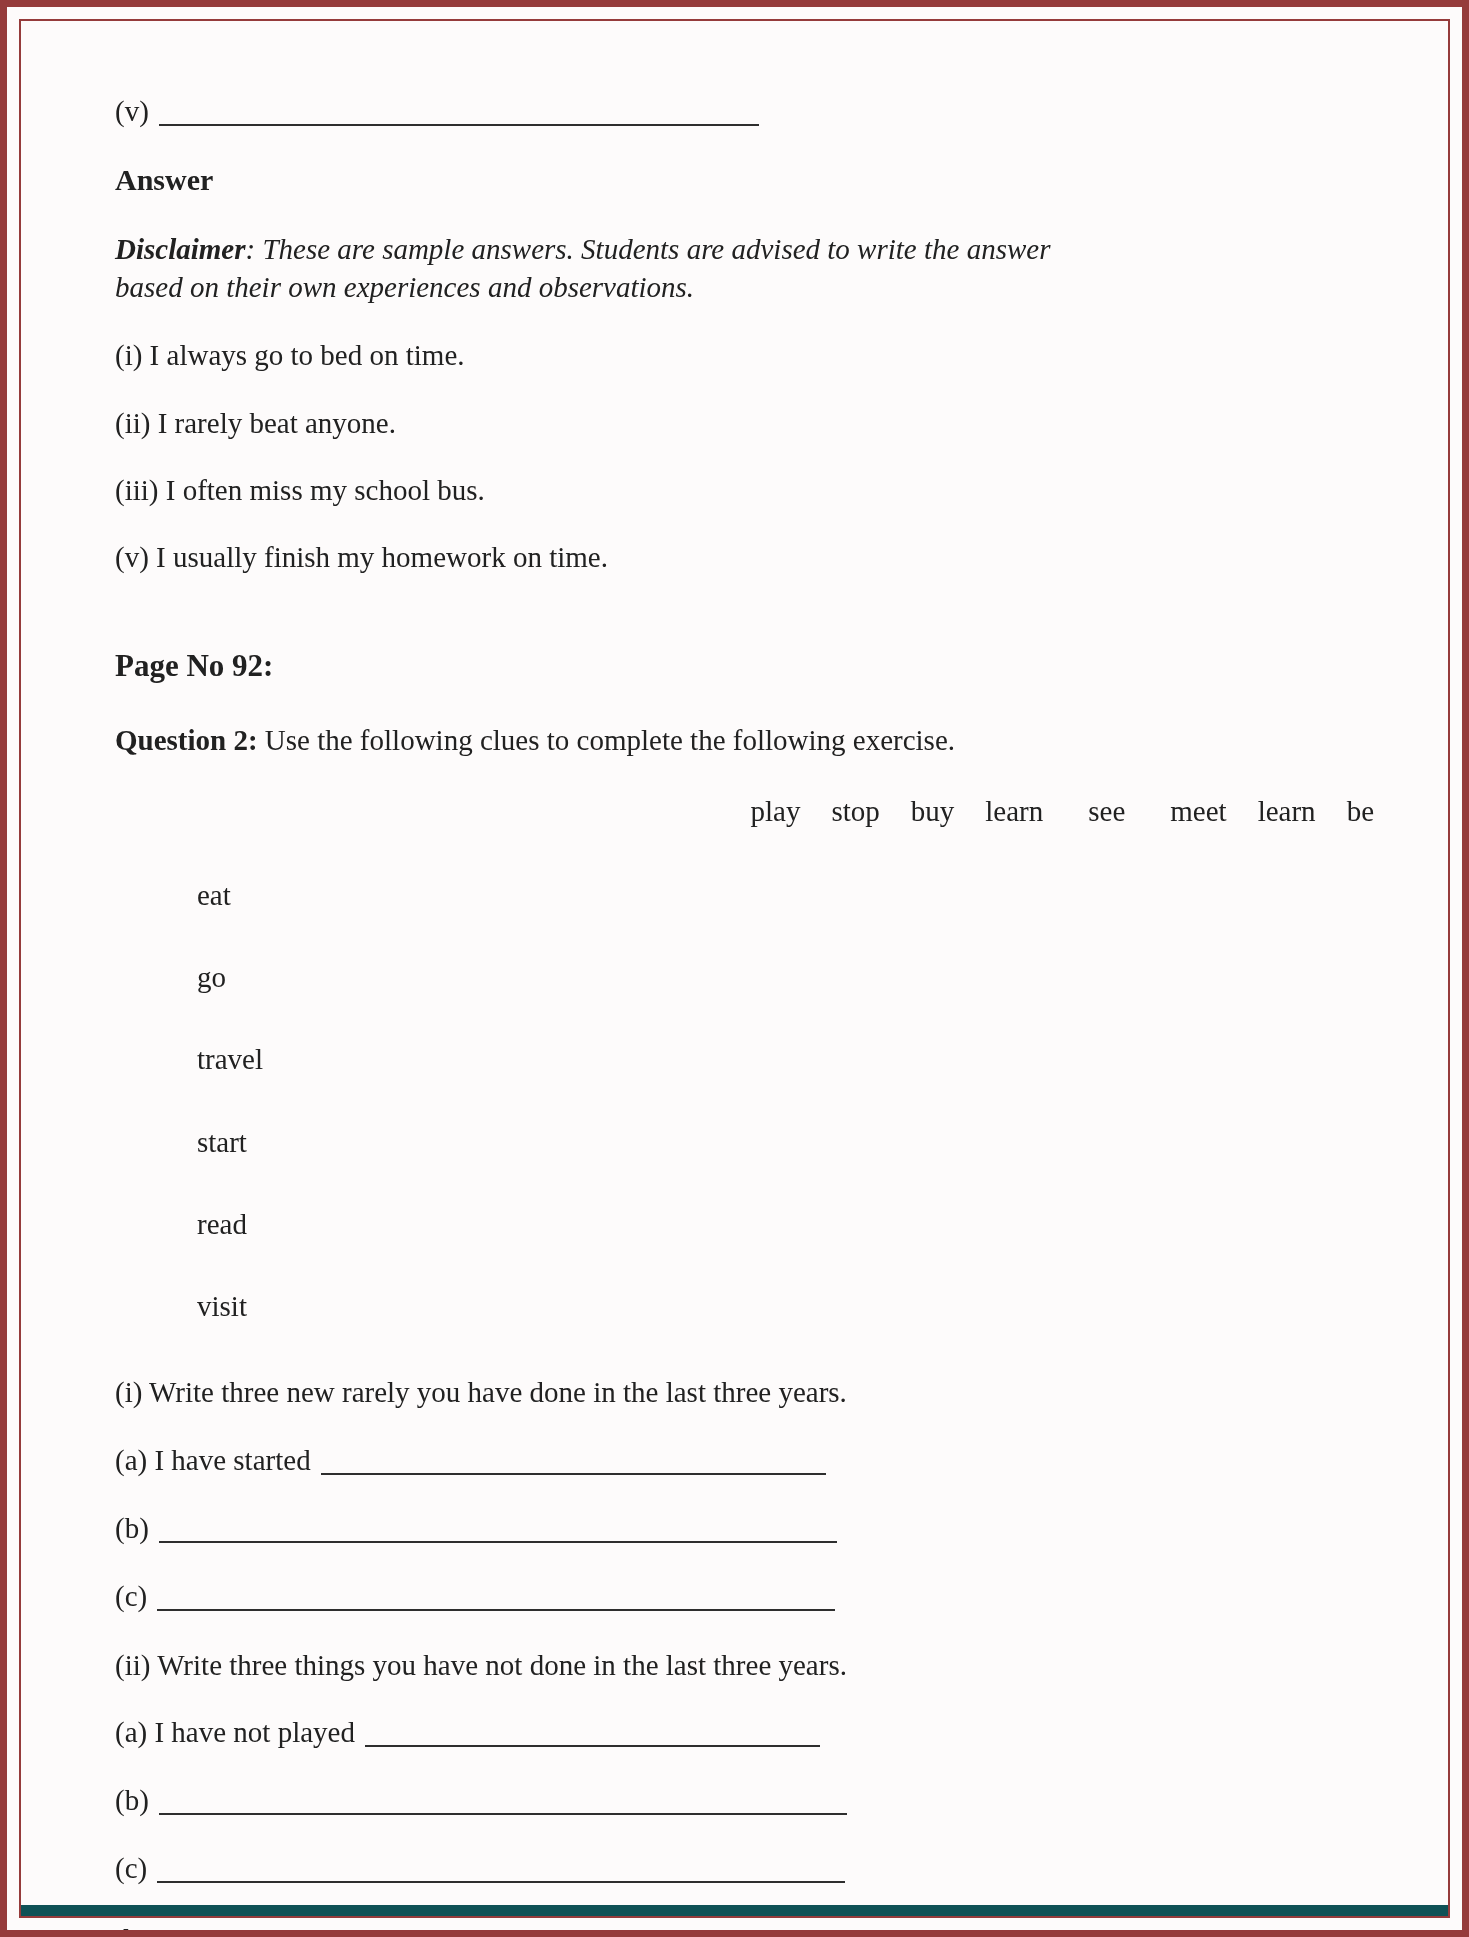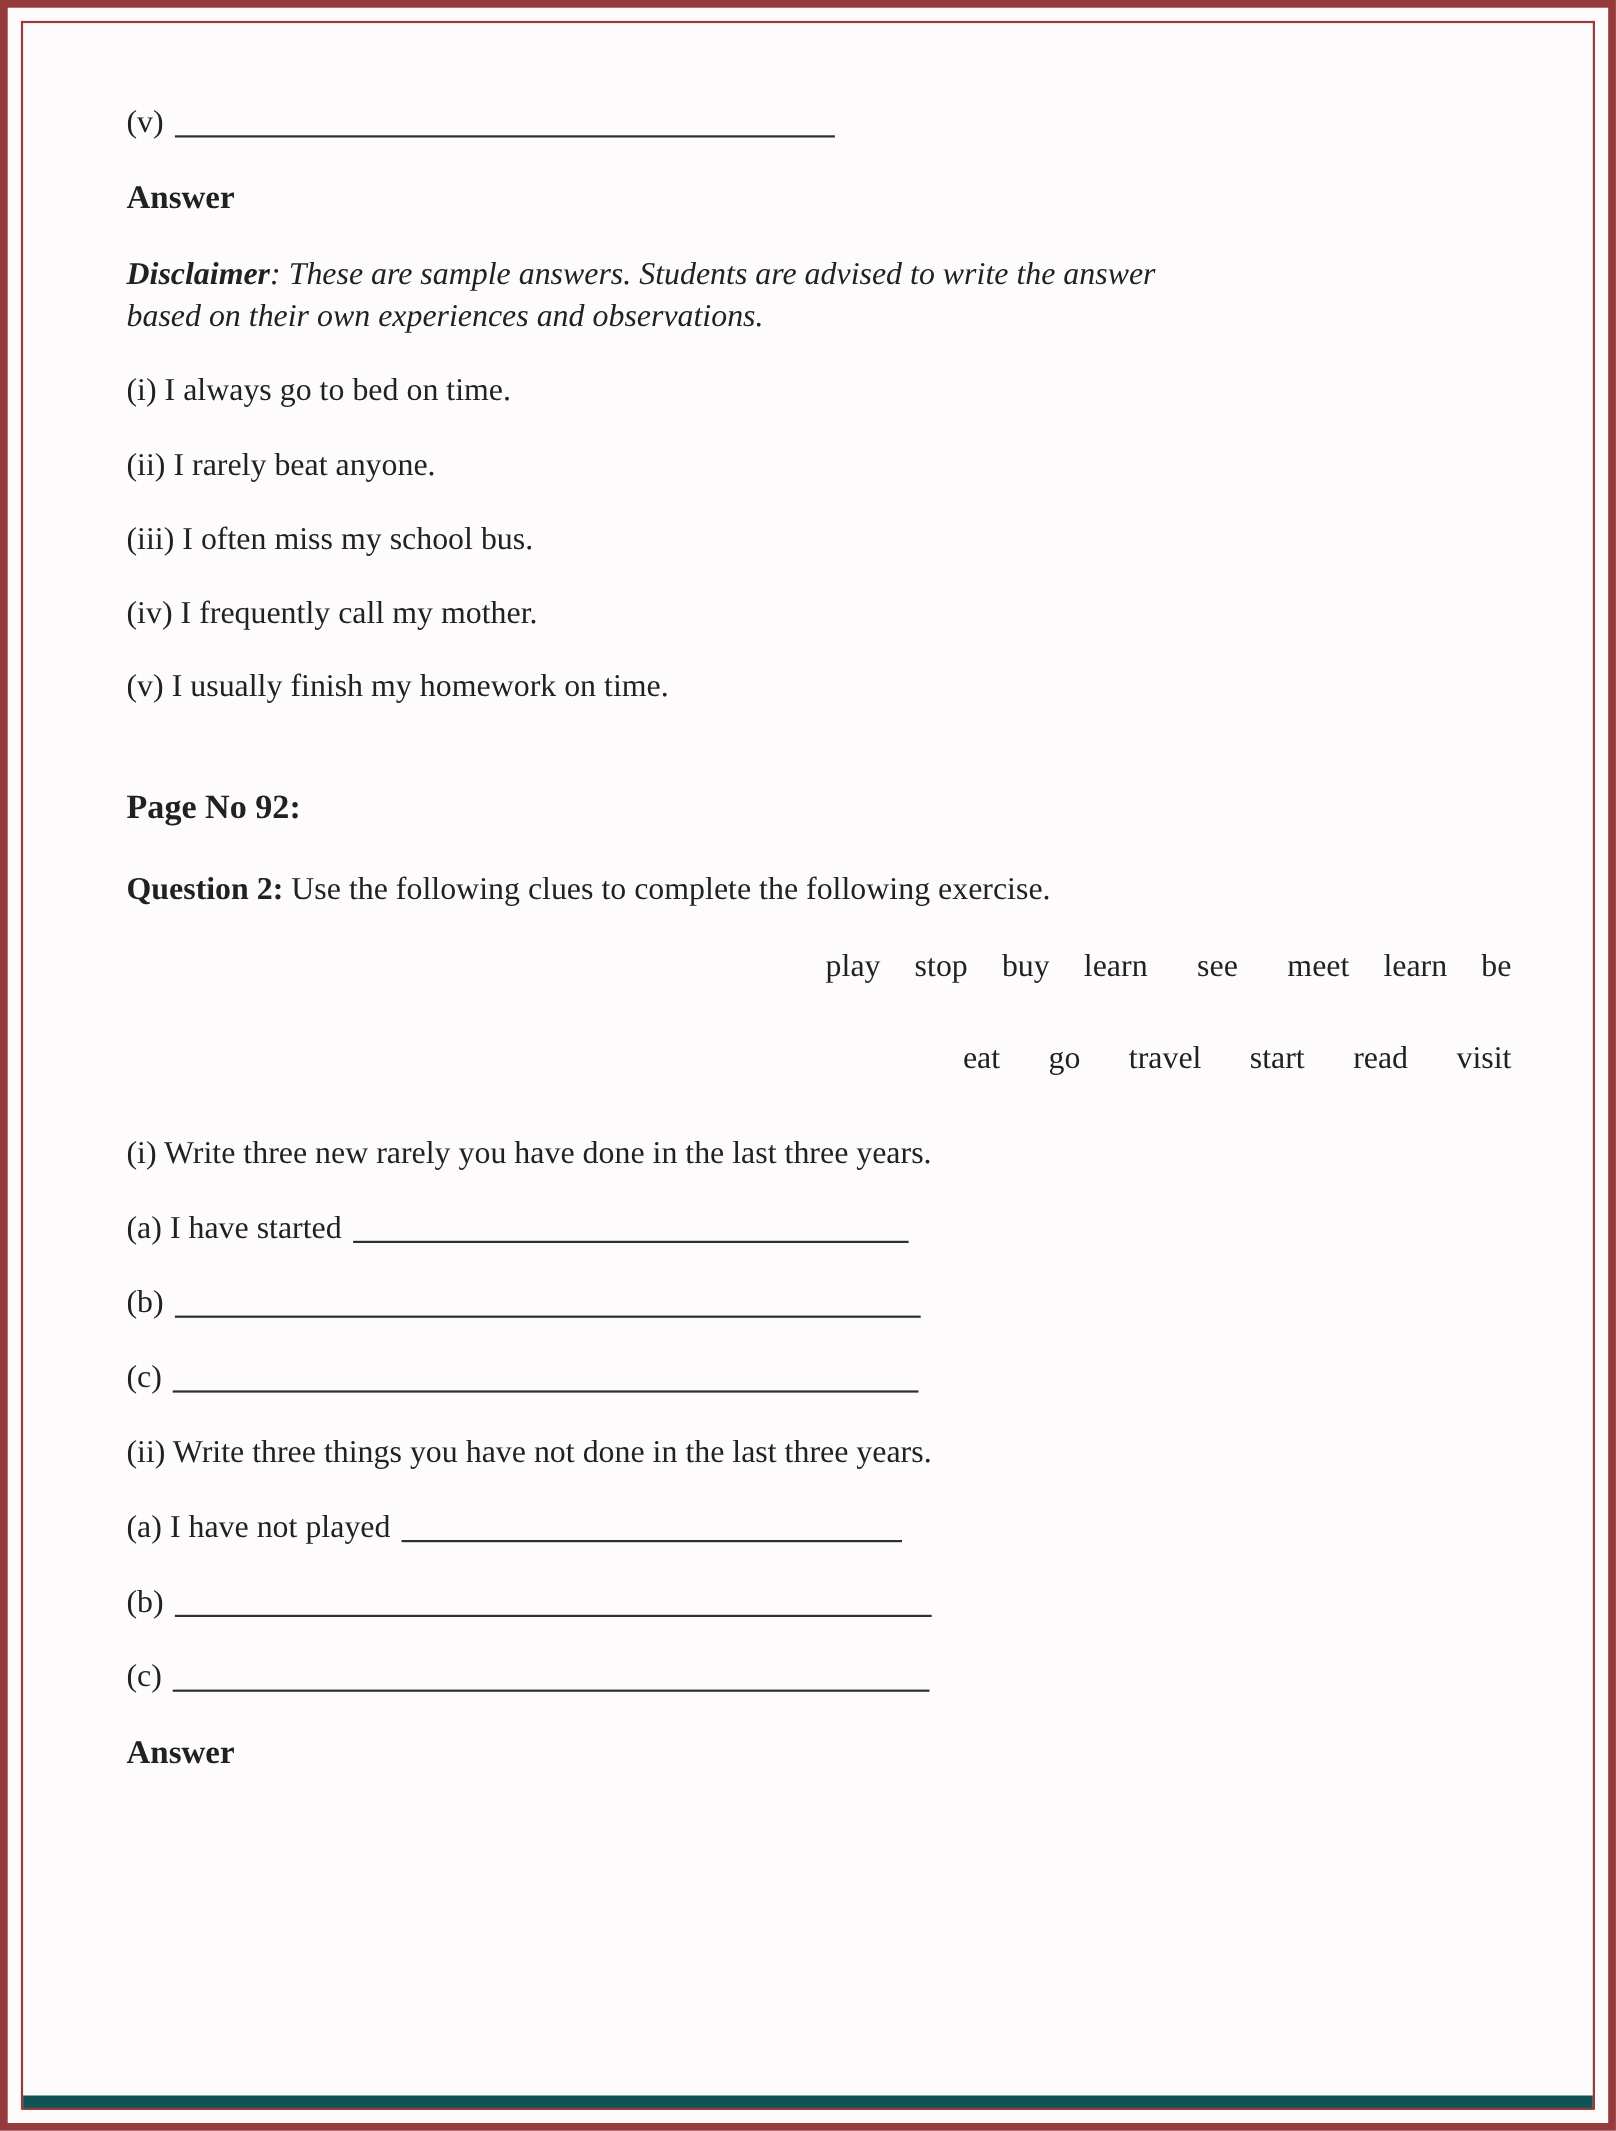--- a/index.html
+++ b/index.html
@@ -54,20 +54,21 @@
     display: flex;
     gap: 31px;
     margin: 0 0 46px 0;
     font-size: 29px;
     justify-content: flex-end;
   }
   .clue-row.row2 {
     margin-left: 82px;
     gap: 44px;
     margin-bottom: 48px;
+    flex-direction: column;
   }
   .clue-row .wide-gap { margin-left: 14px; }
   .prompt-line { margin: 0 0 29px 0; }
   .fill-line { margin: 0 0 30px 0; white-space: nowrap; }
   .blank {
     display: inline-block;
     border-bottom: 2px solid #2e2e2e;
     height: 1.0em;
     vertical-align: -5px;
     margin-left: 10px;
@@ -101,21 +102,20 @@
 
   <p class="answer-heading">Answer</p>
 
   <p class="disclaimer">
     <span class="bold-italic">Disclaimer</span><span class="italic">: These are sample answers. Students are advised to write the answer based on their own experiences and observations.</span>
   </p>
 
   <p class="answer-line">(i) I always go to bed on time.</p>
   <p class="answer-line">(ii) I rarely beat anyone.</p>
   <p class="answer-line">(iii) I often miss my school bus.</p>
-  <p class="answer-line">(iv) I frequently call my mother.</p>
   <p class="answer-line">(v) I usually finish my homework on time.</p>
 
   <p class="page-heading">Page No 92:</p>
 
   <p class="question-line">
     <span class="bold">Question 2:</span><span> Use the following clues to complete the following exercise.</span>
   </p>
 
   <div class="clue-row">
     <span>play</span>

